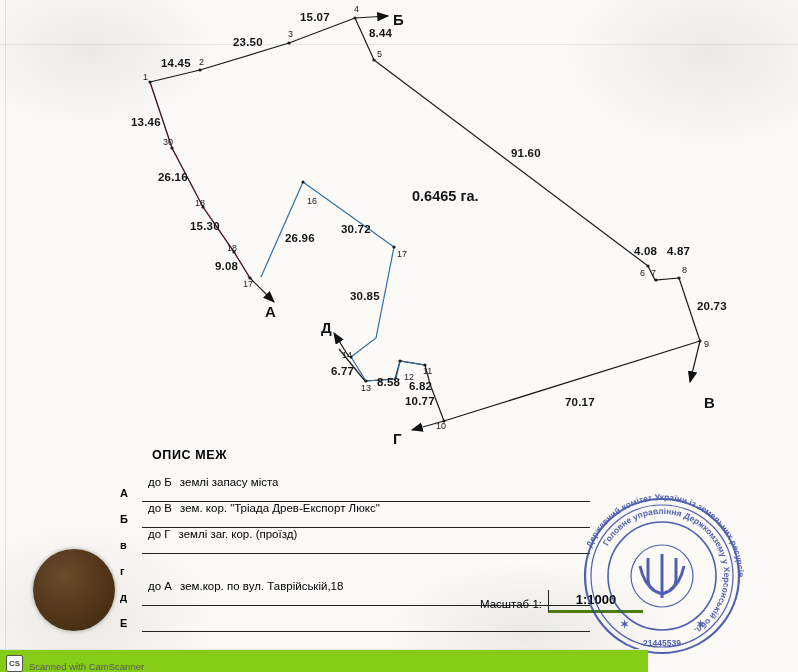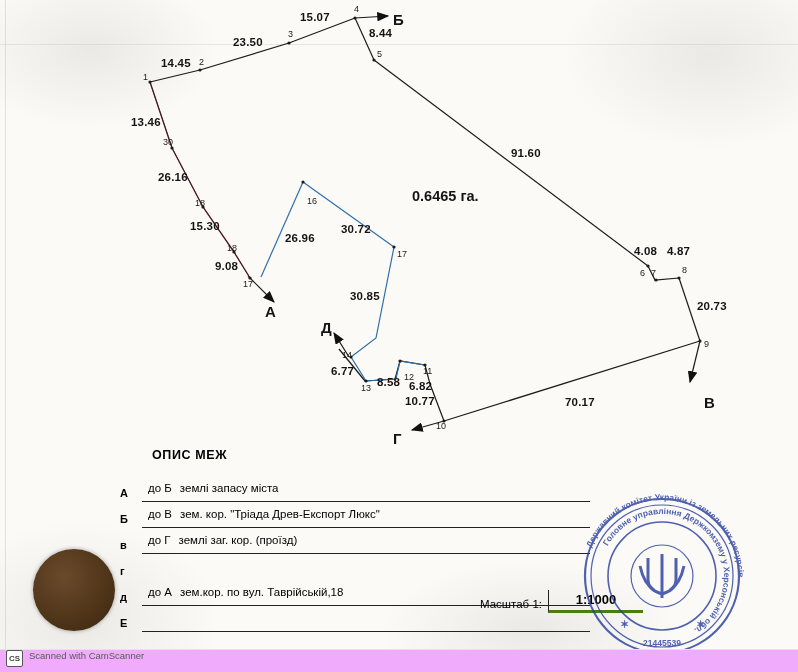--- a/index.html
+++ b/index.html
@@ -83,21 +83,21 @@
     width: 22px;
     font-size: 11px;
     font-weight: bold;
     text-align: left;
     padding-bottom: 3px;
   }
   .legend-val {
     flex: 1;
     font-size: 11.5px;
     border-bottom: 1px solid #222;
-    padding-bottom: 7px;
+    padding-bottom: 13px;
     padding-left: 6px;
   }
   .legend-val span.to {
     margin-right: 8px;
   }
   #scale-row {
     position: absolute;
     left: 480px;
     top: 590px;
     display: flex;
@@ -141,25 +141,25 @@
     height: 82px;
     border-radius: 50%;
     background: radial-gradient(circle at 38% 34%, #6b4a2b 0%, #4e3418 60%, #3a2610 100%);
     box-shadow: 0 0 4px rgba(0,0,0,0.35);
   }
   
   #footer {
     position: absolute;
     left: 0;
     bottom: 0;
-    width: 798px;
+    width: 648px;
     height: 22px;
-    background: #f0abfc;
+    background: #84cc16;
     display: flex;
-    align-items: flex-start;
+    align-items: flex-end;
     border-top: 1px solid #e3e3e3;
   }
   #cs-badge {
     width: 15px;
     height: 15px;
     margin-left: 6px;
     border: 1px solid #555;
     border-radius: 2px;
     font-size: 8px;
     font-weight: bold;

